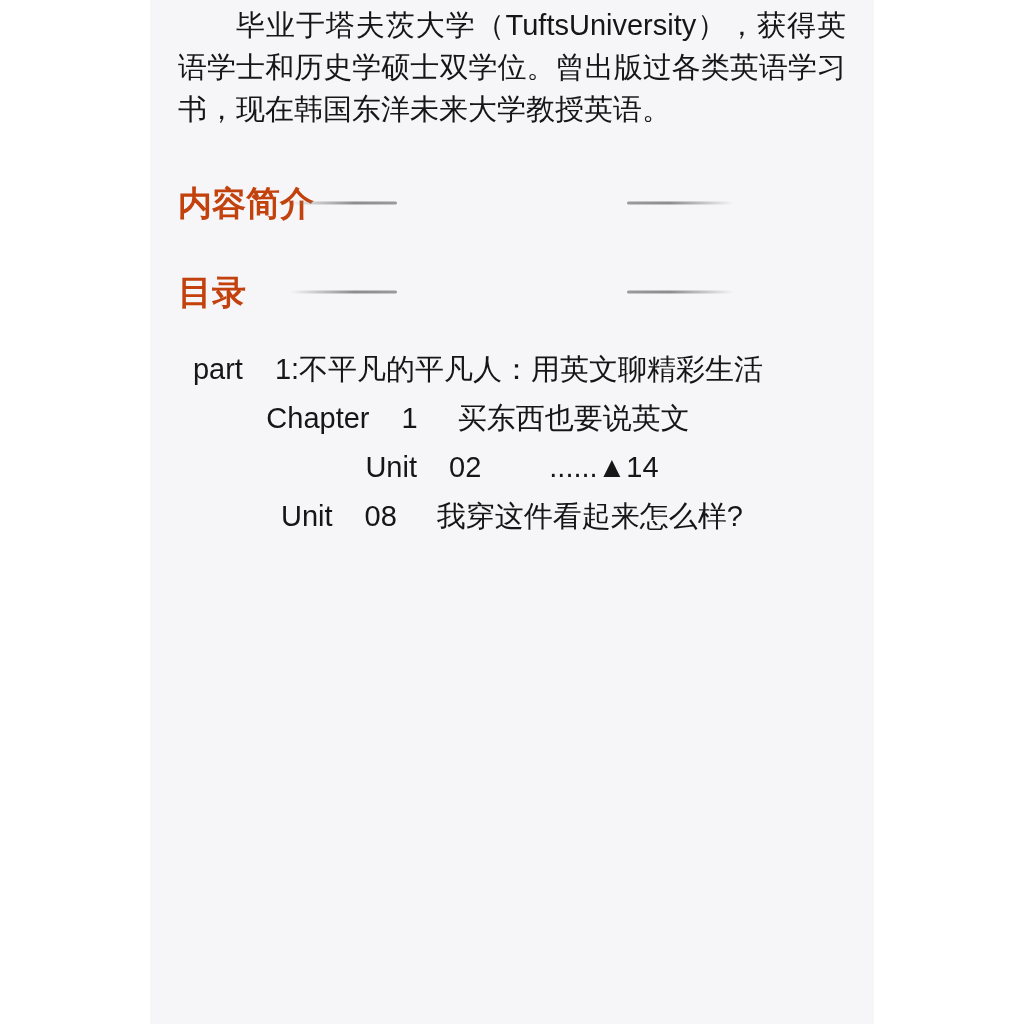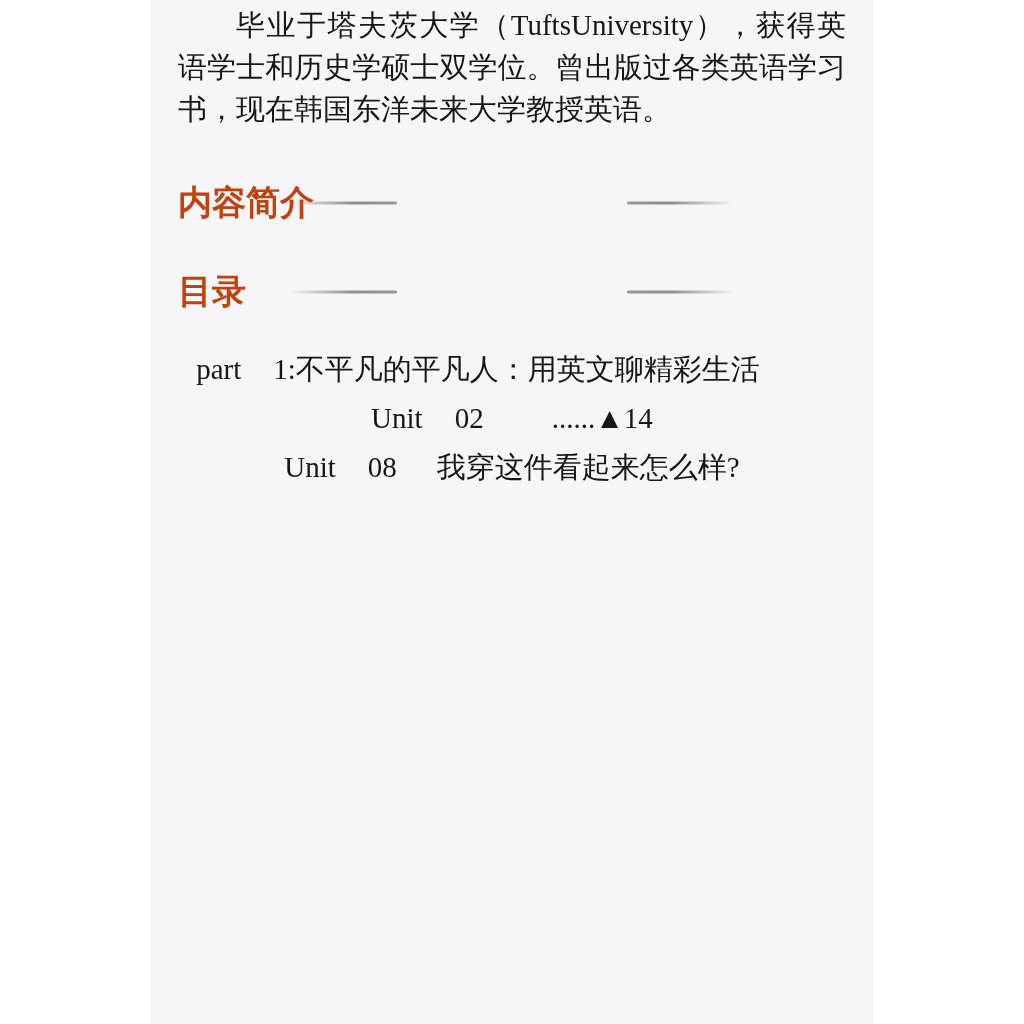--- a/index.html
+++ b/index.html
@@ -12,21 +12,20 @@
     font-family: "Liberation Sans", "DejaVu Sans", sans-serif;
   }
   .page {
     box-sizing: border-box;
     width: 724px;
     height: 1024px;
     margin-left: 150px;
     background: #f6f6f8;
     padding: 4px 28px 0 28px;
     color: #161616;
-    font-family: Liberation Serif, serif;
   }
   .para {
     margin: 0;
     font-size: 29px;
     line-height: 42px;
     text-align: justify;
     text-justify: inter-ideograph;
     text-indent: 2em;
     letter-spacing: 0;
   }
@@ -95,20 +94,26 @@
 
   <div class="toc">
 
     <div class="toc-row tight">
       <span class="toc-label">part</span>
       <span class="toc-num">1:</span>
       <span class="toc-title">不平凡的平凡人：用英文聊精彩生活</span>
       <span class="toc-page"></span>
     </div>
 
+    <div class="toc-row">
+      <span class="toc-label">Chapter</span>
+      <span class="toc-num">1</span>
+      <span class="toc-title">买东西也要说英文</span>
+      <span class="toc-page"></span>
+    </div>
 
     <div class="toc-row">
       <span class="toc-label">Unit</span>
       <span class="toc-num">02</span>
       <span class="toc-page">......▲14</span>
     </div>
 
     <div class="toc-row">
       <span class="toc-label">Unit</span>
       <span class="toc-num">08</span>

